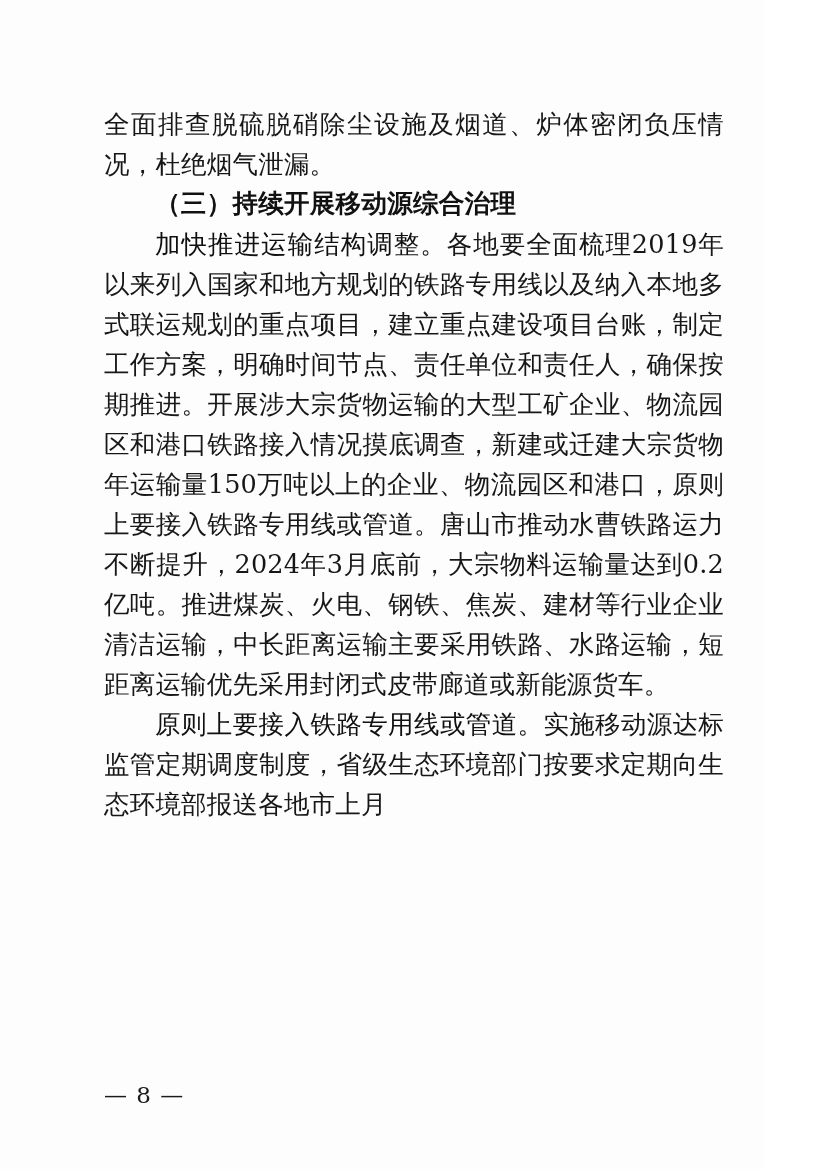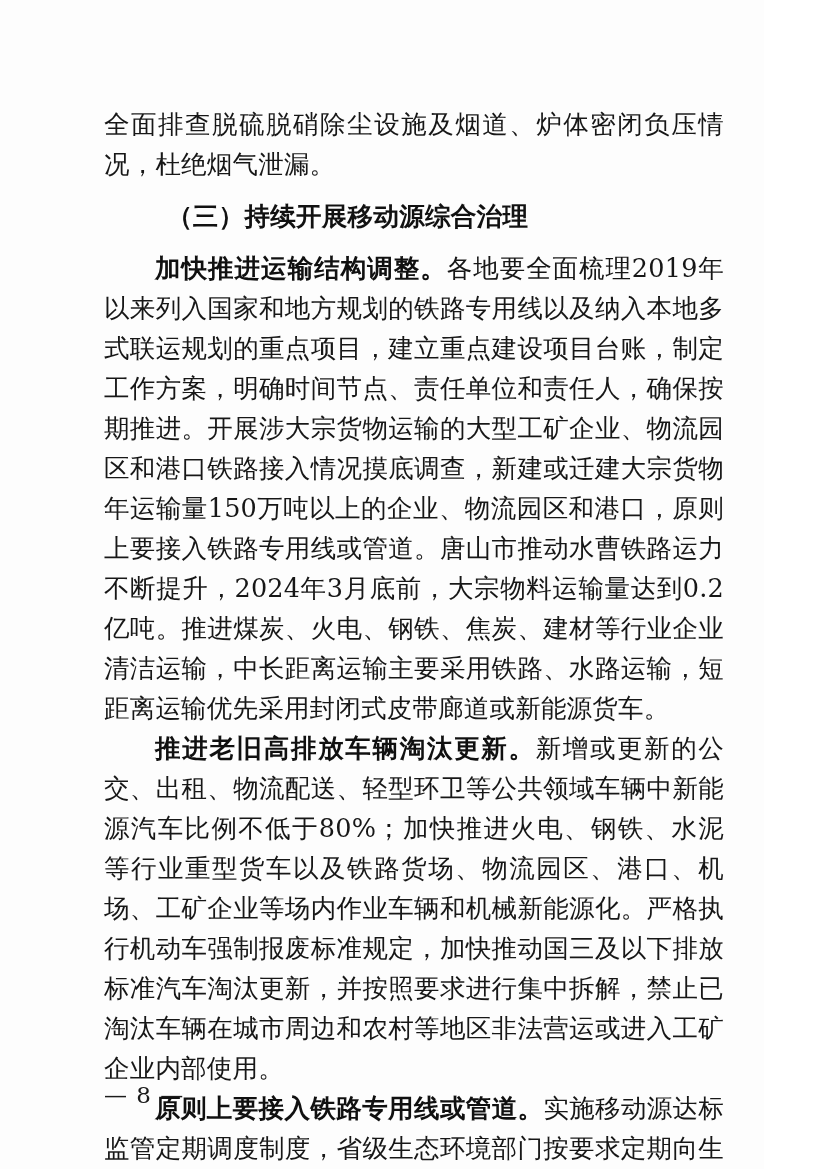--- a/index.html
+++ b/index.html
@@ -50,32 +50,32 @@
 
   .para.indent {
     text-indent: 2em;
   }
 
   .para.continued {
     text-indent: 0;
   }
 
   .heading {
-    margin: 12px;
+    margin: 0;
     font-size: 25.5px;
     line-height: 40px;
     color: #111111;
     font-weight: bold;
     text-indent: 2em;
     letter-spacing: 0.3px;
-    font-family: Liberation Sans, sans-serif;
+    font-family: Liberation Serif, serif;
   }
 
   .lead-in {
-    font-weight: bold;
+    font-weight: normal;
     color: #101010;
     letter-spacing: 0.3px;
   }
 
   .page-number {
     position: absolute;
     left: 104px;
     top: 1078px;
     width: 620px;
     font-size: 23px;
@@ -93,20 +93,19 @@
   <div class="page-surface"></div>
 
   <div class="text-column">
 
     <p class="para continued">全面排查脱硫脱硝除尘设施及烟道、炉体密闭负压情况，杜绝烟气泄漏。</p>
 
     <p class="heading">（三）持续开展移动源综合治理</p>
 
     <p class="para indent"><span class="lead-in">加快推进运输结构调整。</span><span>各地要全面梳理2019年以来列入国家和地方规划的铁路专用线以及纳入本地多式联运规划的重点项目，建立重点建设项目台账，制定工作方案，明确时间节点、责任单位和责任人，确保按期推进。开展涉大宗货物运输的大型工矿企业、物流园区和港口铁路接入情况摸底调查，新建或迁建大宗货物年运输量150万吨以上的企业、物流园区和港口，原则上要接入铁路专用线或管道。唐山市推动水曹铁路运力不断提升，2024年3月底前，大宗物料运输量达到0.2亿吨。推进煤炭、火电、钢铁、焦炭、建材等行业企业清洁运输，中长距离运输主要采用铁路、水路运输，短距离运输优先采用封闭式皮带廊道或新能源货车。</span></p>
 
-    <p class="para indent"><span class="lead-in">推进老旧高排放车辆淘汰更新。</span><span>新增或更新的公交、出租、物流配送、轻型环卫等公共领域车辆中新能源汽车比例不低于80%；加快推进火电、钢铁、水泥等行业重型货车以及铁路货场、物流园区、港口、机场、工矿企业等场内作业车辆和机械新能源化。严格执行机动车强制报废标准规定，加快推动国三及以下排放标准汽车淘汰更新，并按照要求进行集中拆解，禁止已淘汰车辆在城市周边和农村等地区非法营运或进入工矿企业内部使用。</span></p>
 
     <p class="para indent"><span class="lead-in">原则上要接入铁路专用线或管道。</span><span>实施移动源达标监管定期调度制度，省级生态环境部门按要求定期向生态环境部报送各地市上月</span></p>
 
   </div>
 
   <div class="page-number">— 8 —</div>
 </div>
 
 </body></html>

